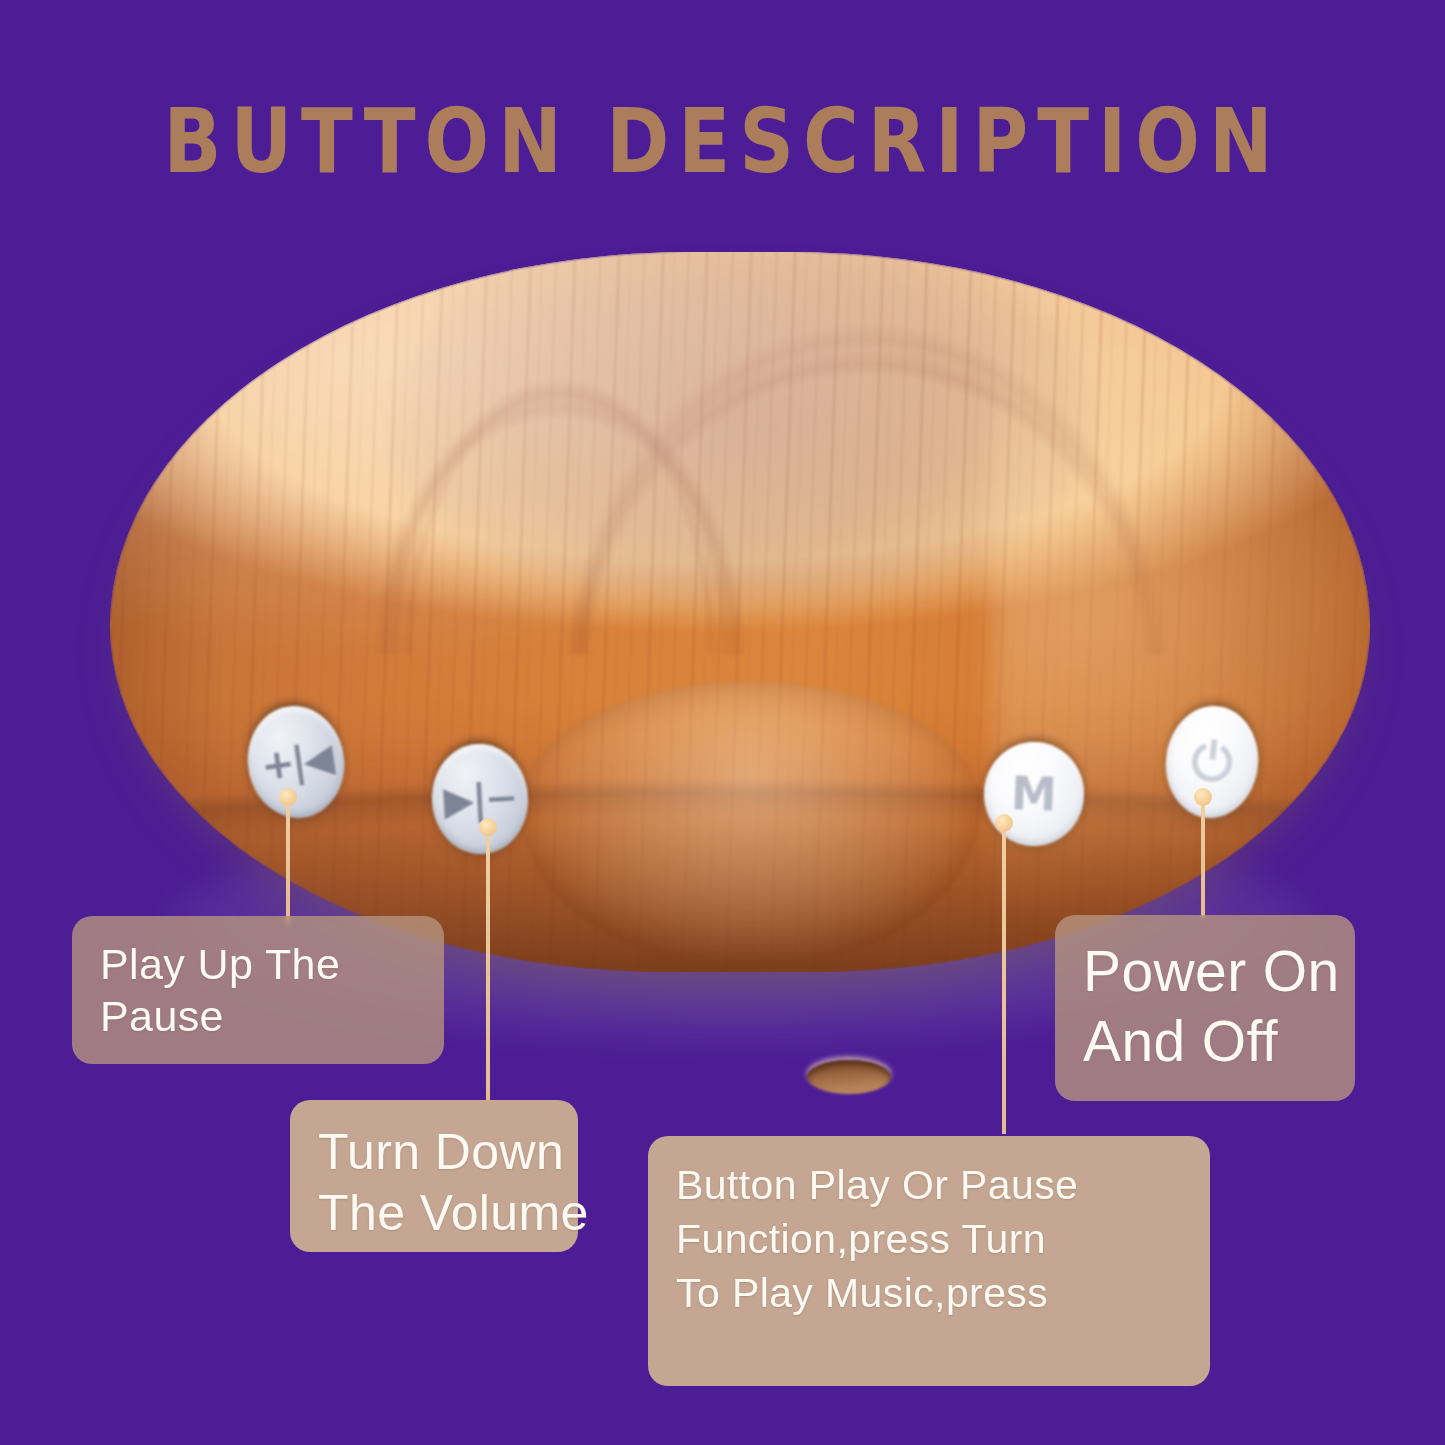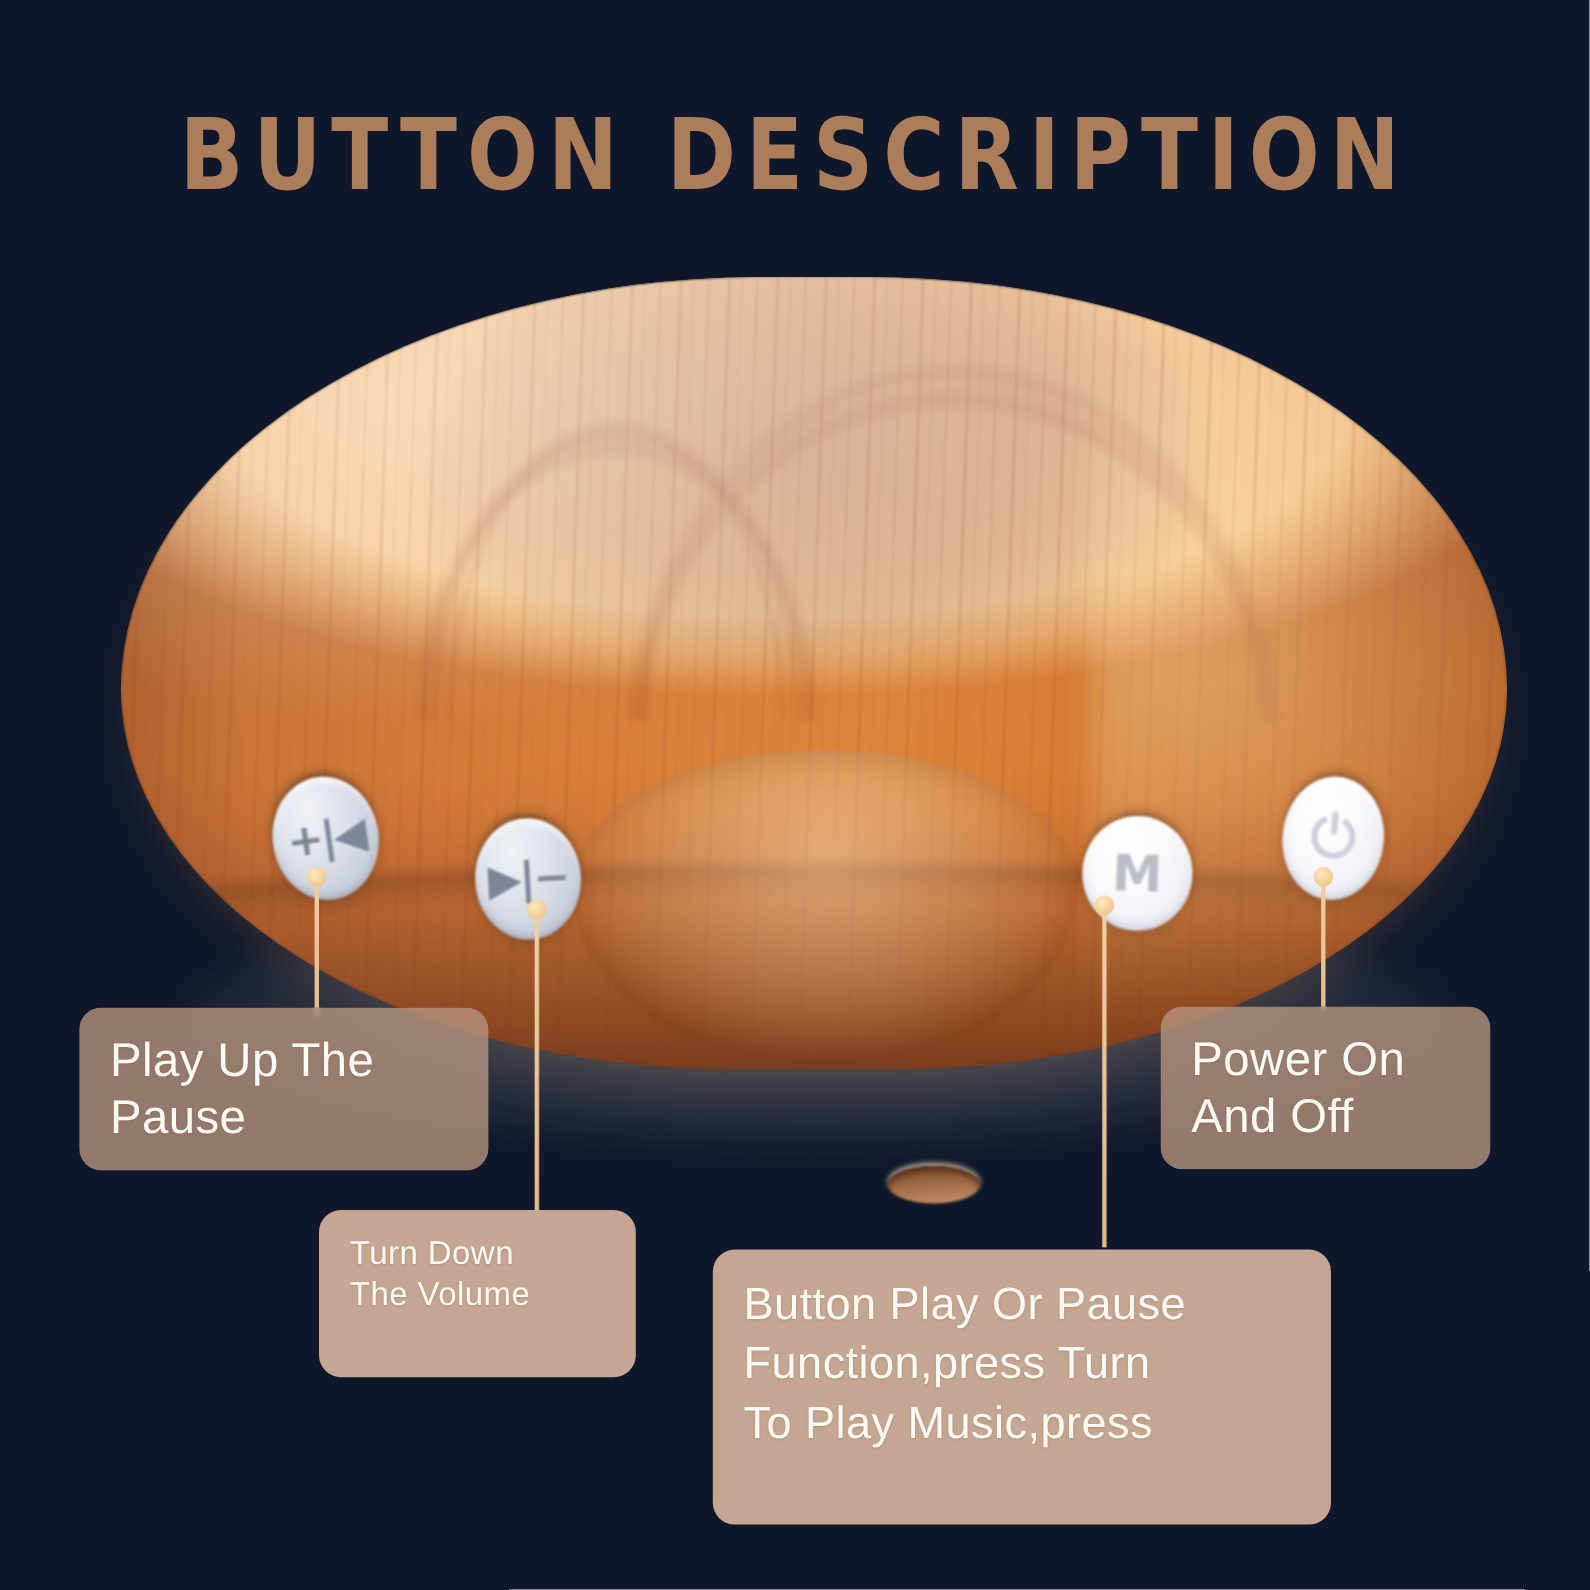--- a/index.html
+++ b/index.html
@@ -10,21 +10,21 @@
     height: 1445px;
     background: #ffffff;
     font-family: "Liberation Sans", sans-serif;
     overflow: hidden;
   }
 
   #stage {
     position: relative;
     width: 1445px;
     height: 1445px;
-    background: #0f172a;
+    background: #4c1d95;
     overflow: hidden;
   }
 
   
   #title {
     position: absolute;
     left: 0;
     top: 88px;
     width: 1445px;
     text-align: center;
@@ -371,30 +371,30 @@
   .callout.solid {
     background: #c4a692;
   }
 
   #callout-vol-up {
     left: 72px;  top: 916px;  width: 372px;  height: 148px;
     font-size: 43px;
   }
   #callout-vol-down {
     left: 290px; top: 1100px; width: 288px; height: 152px;
-    font-size: 30px;
+    font-size: 50px;
   }
   #callout-play {
     left: 648px; top: 1136px; width: 562px; height: 250px;
     font-size: 41px;
     line-height: 1.32;
   }
   #callout-power {
-    left: 1055px; top: 915px; width: 300px; height: 148px;
-    font-size: 43px;
+    left: 1055px; top: 915px; width: 300px; height: 186px;
+    font-size: 57px;
   }
 
   .callout .line { display: block; white-space: nowrap; }
 </style>
 </head>
 <body>
 
 <div id="stage">
 
   <div id="title">BUTTON DESCRIPTION</div>

